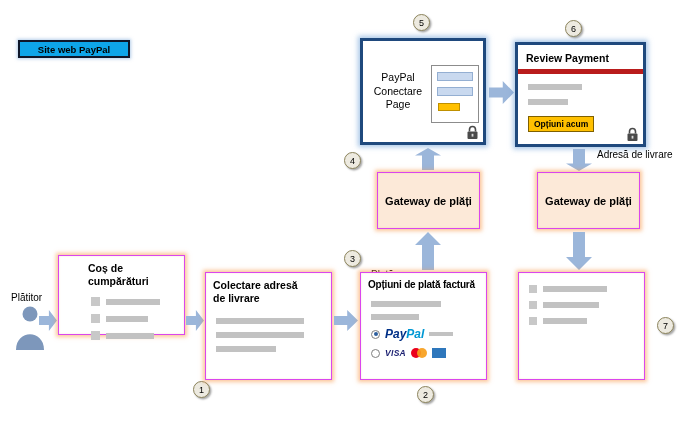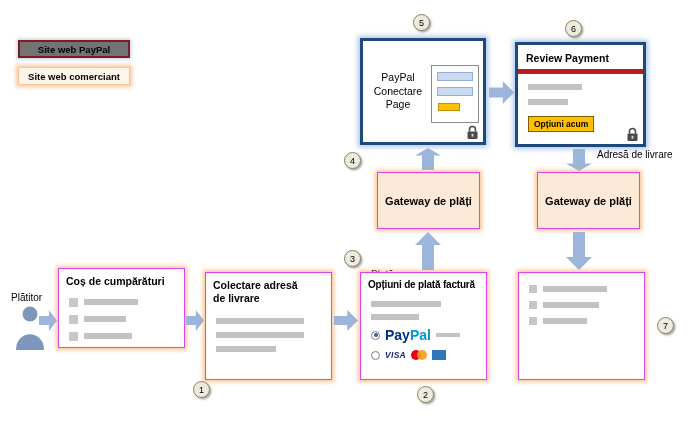--- a/index.html
+++ b/index.html
@@ -19,21 +19,21 @@
     background:#ffffff; border:3px solid #1F497D;
     box-shadow:0 0 5px 2px rgba(110,160,215,0.6);
   }
   .gateway {
     background:#FCE9D8; display:flex; align-items:center; justify-content:center;
     font-size:11px; font-weight:bold; text-align:center;
   }
 
   
   .legend { display:flex; align-items:center; justify-content:center; font-size:9.5px; font-weight:bold; }
-  .lp { background:#737373; border:2px solid #7f1d1d; box-shadow:0 0 3px 1px rgba(110,160,215,0.5);text-align:right; }
+  .lp { background:#0ea5e9; border:2px solid #0f172a; box-shadow:0 0 3px 1px rgba(110,160,215,0.5);text-align:right; }
   .lm { background:#FDF5E7; border:1px solid #F6C79A; box-shadow:0 0 4px 2px rgba(247,150,70,0.55); }
 
   
   .box-title { font-weight:bold; font-size:10.5px; padding:6px 7px 2px; line-height:1.2; }
   .bar { background:#C2C2C2; height:6px; }
   .sq { width:9px; height:9px; background:#C8C8C8; flex:0 0 auto; }
   .row { display:flex; align-items:center; gap:6px; margin:8px 0 0 10px; }
 
   
   .arrow { background:#9BB6DA; }
@@ -47,21 +47,21 @@
     background:#EDEAE0; border:1px solid #8C845C;
     box-shadow:1.5px 1.5px 2px rgba(0,0,0,0.35);
     display:flex; align-items:center; justify-content:center; font-size:9px;
   }
 
   .annot { font-size:10px; }
 
   
   .radio { width:9px; height:9px; border-radius:50%; border:1px solid #7F7F7F; background:#fff; flex:0 0 auto; position:relative; }
   .radio.sel::after { content:""; position:absolute; inset:1.5px; border-radius:50%; background:#2E5F9E; }
-  .pp-word { font-size:14px; font-weight:bold; line-height:1; }
+  .pp-word { font-size:12px; font-weight:bold; font-style:italic; line-height:1; }
   .pp-word .p1 { color:#003087; }
   .pp-word .p2 { color:#0098D4; }
   .visa { font-size:8.5px; font-weight:bold; font-style:italic; color:#1A1F71; letter-spacing:0.3px; line-height:1; }
   .mc { position:relative; width:16px; height:10px; display:inline-block; flex:0 0 auto; }
   .mc i { position:absolute; width:10px; height:10px; border-radius:50%; top:0; }
   .mc .r { left:0; background:#EB001B; }
   .mc .o { left:6px; background:#F79E1B; opacity:0.92; }
   .amex { width:14px; height:10px; background:#2E77BC; display:inline-block; flex:0 0 auto; }
   .paybtn { background:#FFC000; border:1px solid #7F6000; font-size:8.5px; font-weight:bold; padding:2px 5px; display:inline-block; }
 
@@ -71,23 +71,20 @@
   .mini-btn { width:22px; height:8px; background:#FFC000; border:1px solid #BF9000; margin:7px 0 0 6px; }
   .rp-title { font-weight:bold; font-size:10.5px; padding:7px 8px 5px; border-bottom:5px solid #b91c1c; }
 </style>
 </head>
 <body>
 
 <div class="canvas">
 
   <div class="abs legend lp" style="left:18px; top:40px; width:112px; height:18px;">
     <span>Site web PayPal</span>
-  </div>
-  <div class="abs legend lm" style="left:18px; top:67px; width:112px; height:18px;">
-    <span>Site web comerciant</span>
   </div>
 
   <div class="step" style="left:413px; top:14px;">
       <span>5</span>
     </div>
   <div class="step" style="left:565px; top:20px;">
       <span>6</span>
     </div>
   <div class="step" style="left:344px; top:152px;">
       <span>4</span>
@@ -148,21 +145,21 @@
   <div class="abs annot" style="left:371px; top:269px;">Plată</div>
   <div class="abs arrow arrow-down" style="left:566px; top:232px; width:26px; height:38px;"></div>
 
   <div class="abs annot" style="left:11px; top:292px;">Plătitor</div>
   <svg class="abs" style="left:15px; top:306px;" width="30" height="44" viewBox="0 0 30 44">
     <circle cx="15" cy="8" r="7.5" fill="#7D97BB"></circle>
     <path d="M1 44 C1 23 29 23 29 44 Z" fill="#7D97BB"></path>
   </svg>
   <div class="abs arrow arrow-right" style="left:39px; top:310px; width:18px; height:21px;"></div>
 
-  <div class="abs merchant-frame" style="left:58px; top:268px; width:127px; height:80px;">
+  <div class="abs merchant-frame" style="left:58px; top:255px; width:127px; height:80px;padding-left:22px;">
     <div class="box-title">Coș de cumpărături</div>
     <div class="row">
         <span class="sq"></span>
         <span class="bar" style="width:54px;"></span>
       </div>
     <div class="row">
         <span class="sq"></span>
         <span class="bar" style="width:42px;"></span>
       </div>
     <div class="row">

